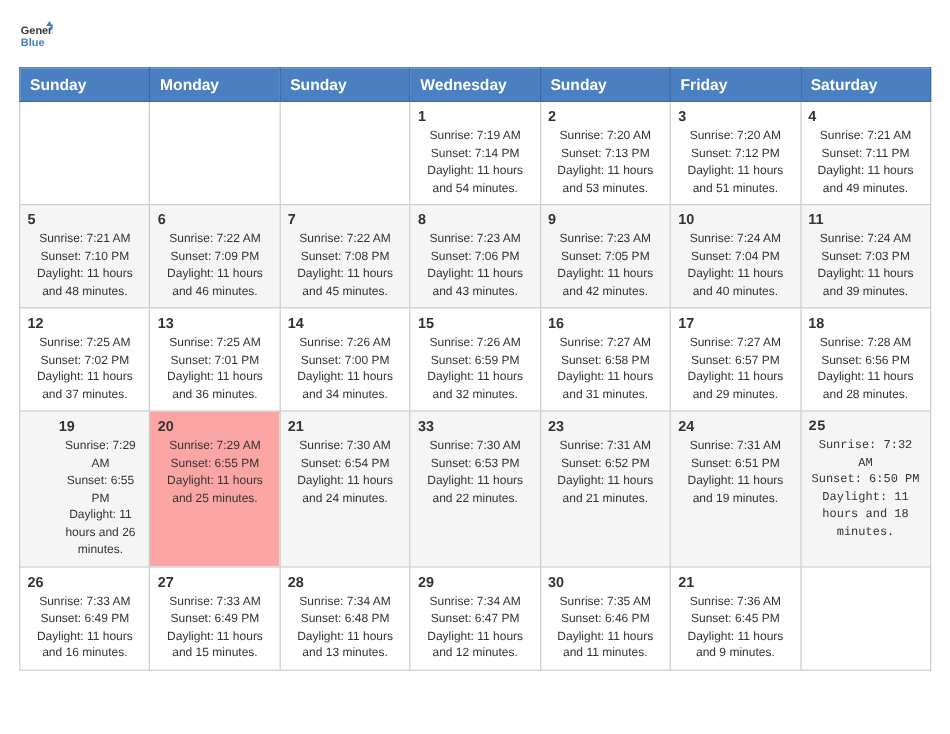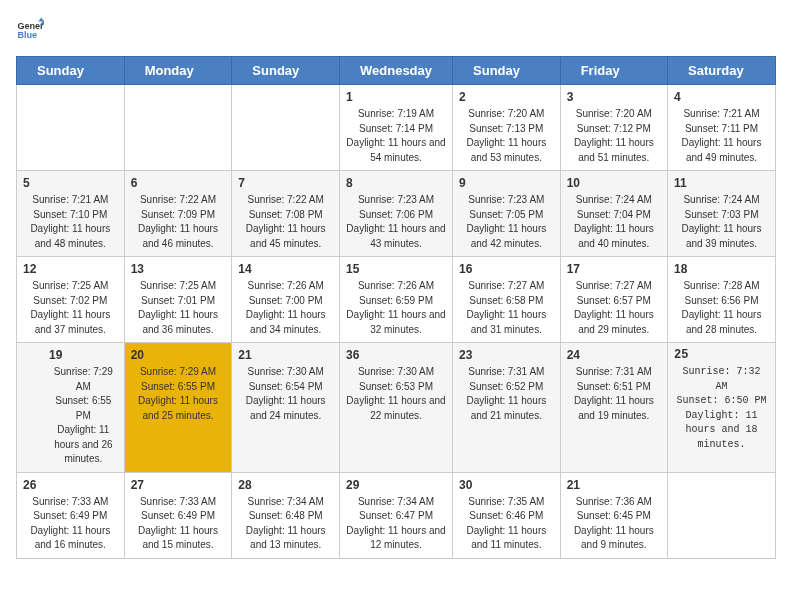--- a/index.html
+++ b/index.html
@@ -41,21 +41,21 @@
     }
     .calendar {
       width: 100%;
       border-collapse: collapse;
       border: 1px solid #ccc;
     }
     .calendar th {
       background-color: #4a7fc1;
       color: #fff;
       text-align: left;
-      padding: 6px 20px;
+      padding: 6px 8px;
       font-size: 13px;
       font-weight: bold;
       border: 1px solid #3a6aaa;
     }
     .calendar td {
       vertical-align: top;
       border: 1px solid #ccc;
       padding: 5px 6px;
       font-size: 10.5px;
       color: #333;
@@ -191,30 +191,30 @@
         <td>
           <div class="day-number">18</div>
           <div class="day-info">Sunrise: 7:28 AM<br>Sunset: 6:56 PM<br>Daylight: 11 hours and 28 minutes.</div>
         </td>
       </tr>
       <tr>
         <td style="background-color: rgb(245, 245, 245); padding-left: 32px;">
           <div class="day-number">19</div>
           <div class="day-info">Sunrise: 7:29 AM<br>Sunset: 6:55 PM<br>Daylight: 11 hours and 26 minutes.</div>
         </td>
-        <td style="background-color: #eab308;">
+        <td style="background-color: #fca5a5;">
           <div class="day-number">20</div>
           <div class="day-info">Sunrise: 7:29 AM<br>Sunset: 6:55 PM<br>Daylight: 11 hours and 25 minutes.</div>
         </td>
         <td style="background-color: rgb(245, 245, 245);">
           <div class="day-number">21</div>
           <div class="day-info">Sunrise: 7:30 AM<br>Sunset: 6:54 PM<br>Daylight: 11 hours and 24 minutes.</div>
         </td>
         <td style="background-color: rgb(245, 245, 245);">
-          <div class="day-number">36</div>
+          <div class="day-number">33</div>
           <div class="day-info">Sunrise: 7:30 AM<br>Sunset: 6:53 PM<br>Daylight: 11 hours and 22 minutes.</div>
         </td>
         <td style="background-color: rgb(245, 245, 245);">
           <div class="day-number">23</div>
           <div class="day-info">Sunrise: 7:31 AM<br>Sunset: 6:52 PM<br>Daylight: 11 hours and 21 minutes.</div>
         </td>
         <td style="background-color: rgb(245, 245, 245);">
           <div class="day-number">24</div>
           <div class="day-info">Sunrise: 7:31 AM<br>Sunset: 6:51 PM<br>Daylight: 11 hours and 19 minutes.</div>
         </td>

